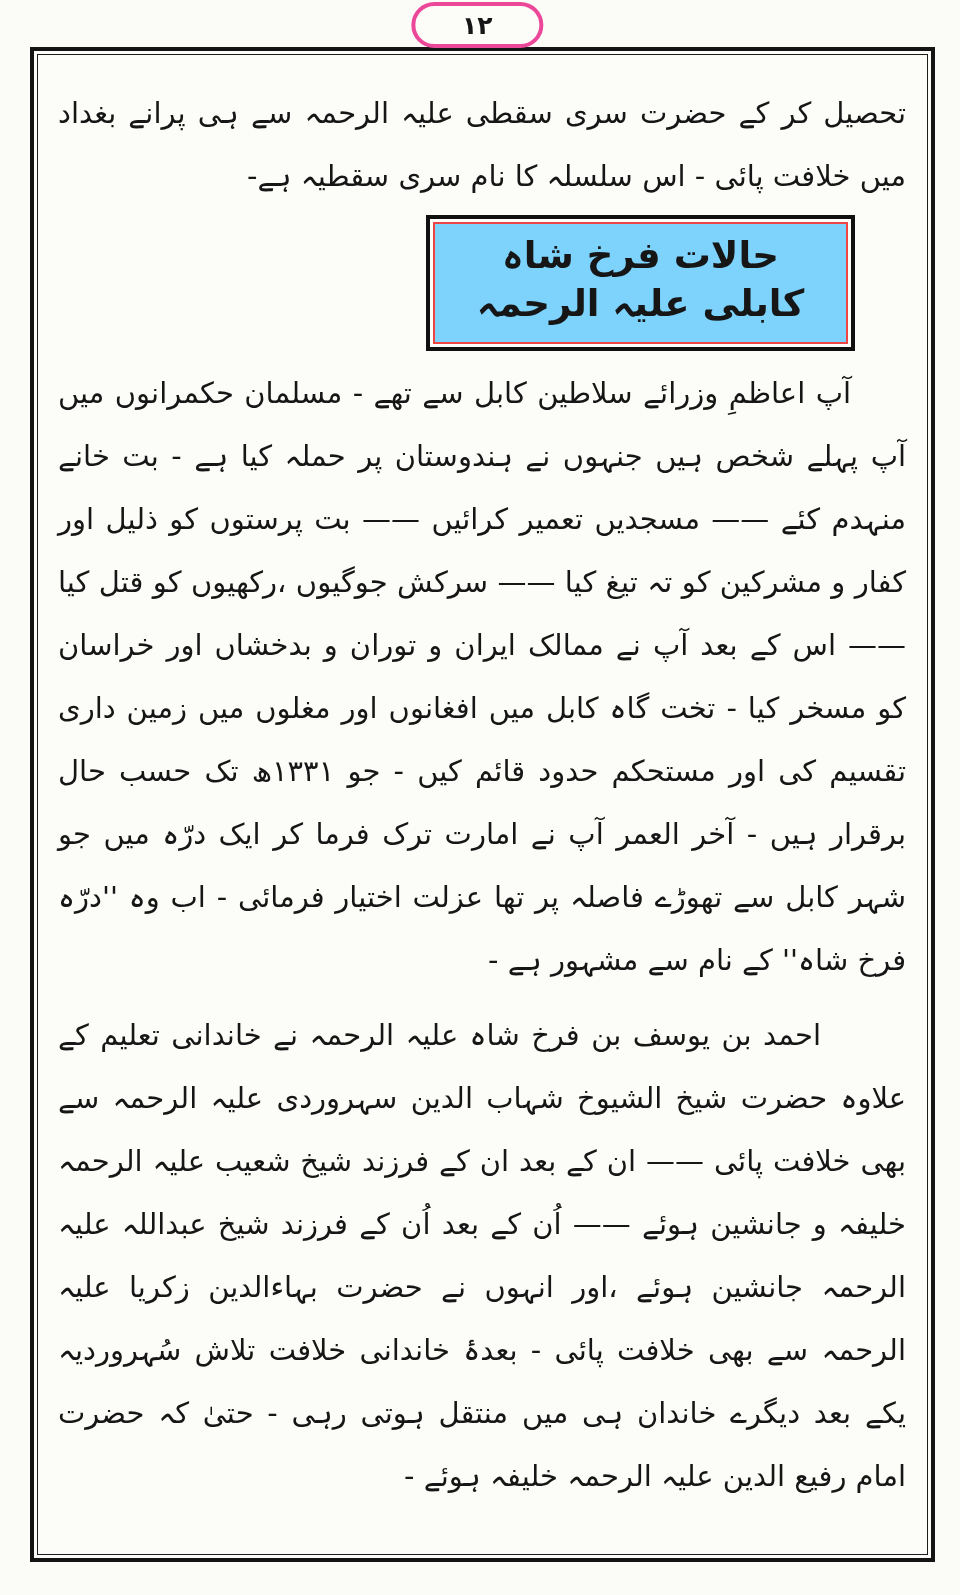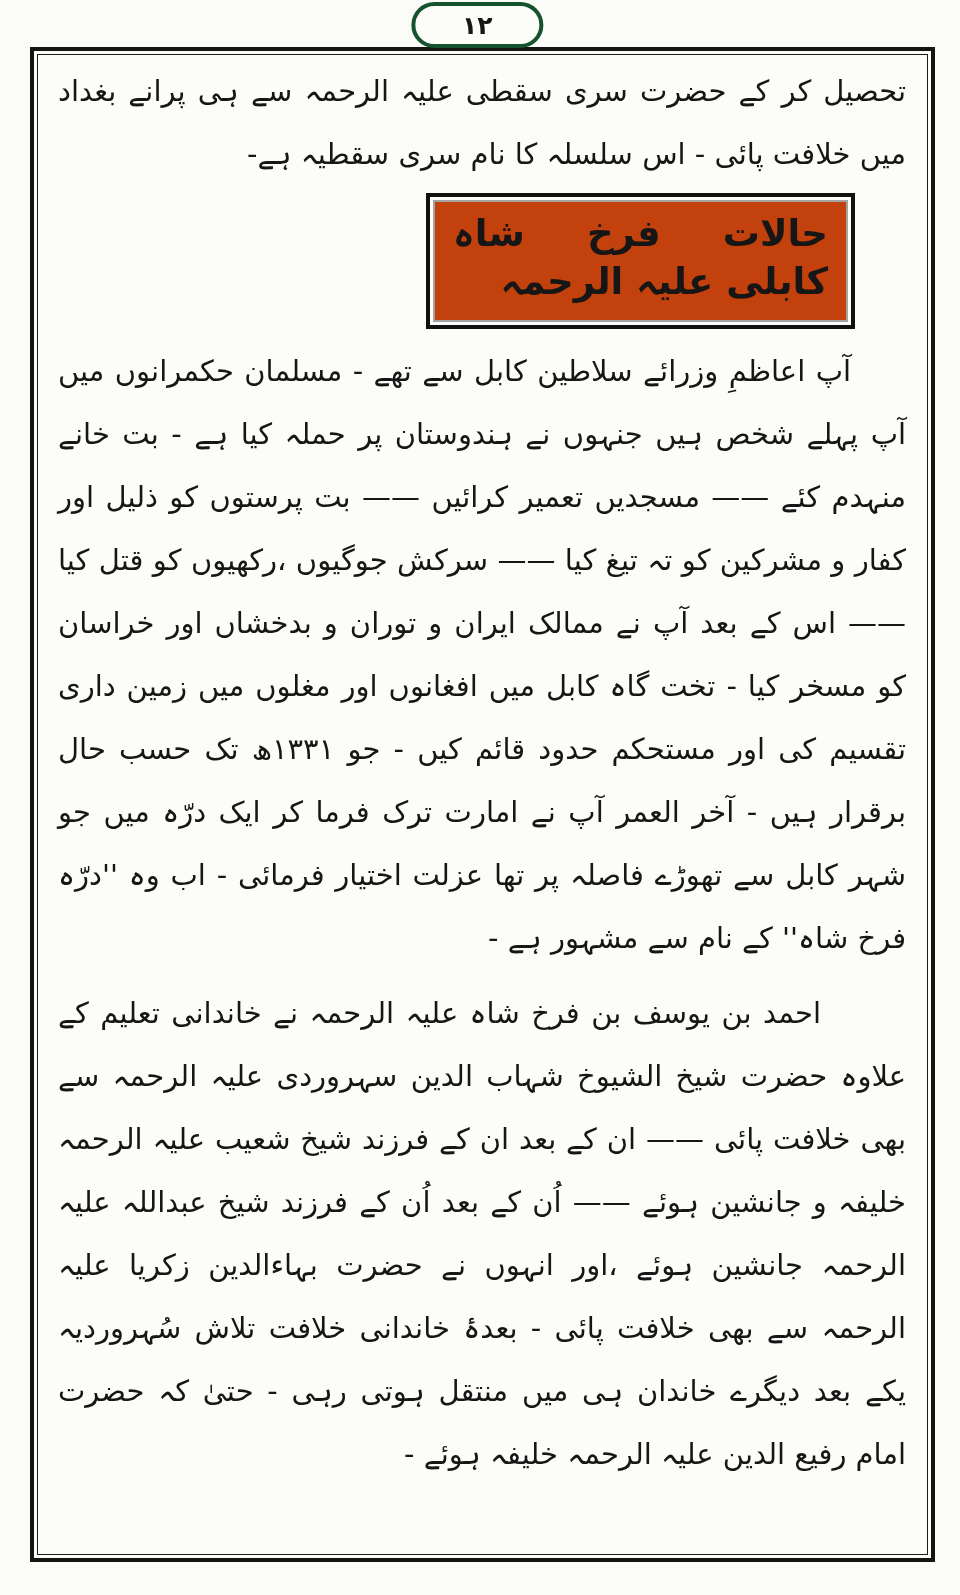--- a/index.html
+++ b/index.html
@@ -27,56 +27,57 @@
     border:1.5px solid #1c1c1c;
     box-sizing:border-box;
   }
   
   .page-pill{
     position:absolute;
     top:2px;left:50%;
     transform:translateX(-52%);
     width:132px;height:46px;
     background:#fcfcf9;
-    border:4px solid #14532d;
+    border:4px solid #ec4899;
     border-radius:24px;
     display:flex;align-items:center;justify-content:center;
     font-size:25px;font-weight:bold;
     z-index:5;
     box-sizing:border-box;
   }
   .content{
     position:absolute;
-    left:44px;top:52px;
+    left:44px;top:74px;
     width:876px;height:1484px;
     padding:8px 14px 0 14px;
     box-sizing:border-box;
     direction:rtl;
     text-align:justify;
     font-size:29px;
     line-height:63px;
     letter-spacing:0;
   }
   .para{margin:0 0 6px 0;}
   .para.indent-sm{text-indent:55px;}
   .para.indent-lg{text-indent:85px;}
   .para.gap-top{margin-top:12px;}
   
   .heading-box{
     width:415px;
     margin:14px 58px 18px auto; 
-    border:2px solid #a3a3a3;
+    border:2px solid #ef4444;
     outline:4px solid #101010;
     outline-offset:3px;
     padding:8px 18px 14px 18px;
+    text-align:center;
     font-size:37px;
     font-weight:bold;
     line-height:48px;
     box-sizing:border-box;
-    background:#c2410c;
+    background:#7dd3fc;
   }
   .last-line{margin-bottom:0;}
 </style>
 </head>
 <body>
 
 <div class="page-root">
 
   <div class="page-pill">
     <span>۱۲</span>

